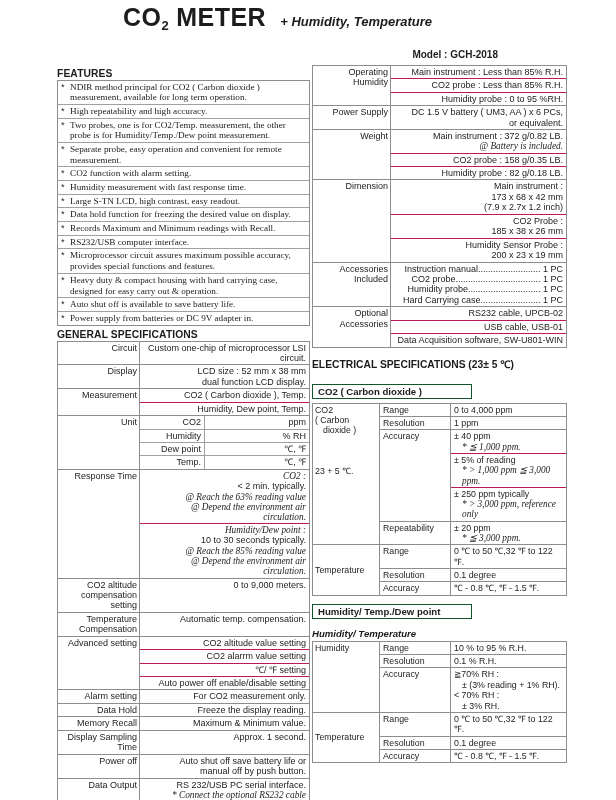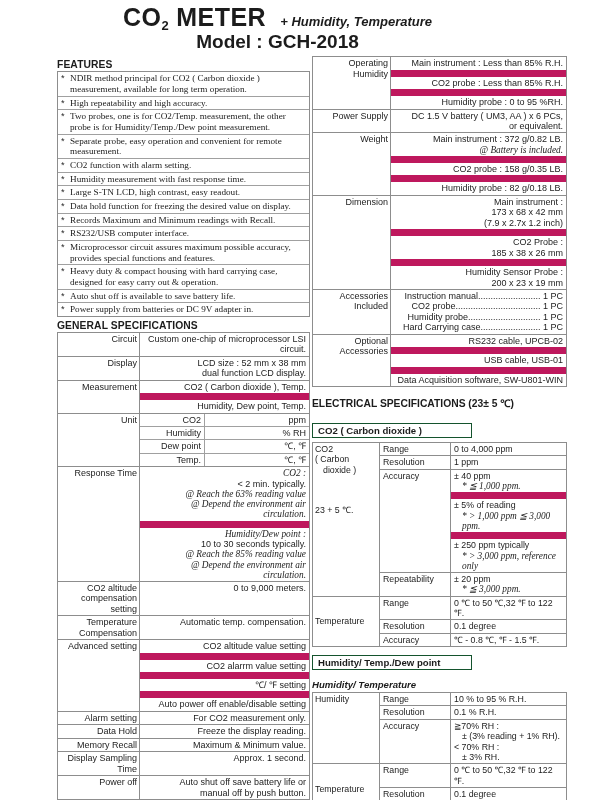--- a/index.html
+++ b/index.html
@@ -3,42 +3,42 @@
 <meta charset="utf-8">
 <style>
   html,body{margin:0;padding:0;background:#ffffff;}
   body{width:616px;height:800px;overflow:hidden;font-family:"Liberation Sans",sans-serif;color:#1c1c1c;-webkit-font-smoothing:antialiased;}
   .page{box-sizing:border-box;width:548px;height:800px;padding:4px 50px 2px 57px;background:#fff;}
   
   .hdr{text-align:center;line-height:1.05;margin-bottom:4px;}
   .t-co,.t-rest{font-size:25px;font-weight:bold;letter-spacing:0.5px;}
   .t-sub{font-size:13px;font-weight:bold;position:relative;top:4px;}
   .tagline{font-size:13px;font-weight:bold;font-style:italic;margin-left:14px;}
-  .model{font-size:19px;font-weight:bold;margin-top:2px;}
+  .model{font-size:10px;font-weight:bold;margin-top:20px;text-align:right;}
   
   .cols{display:flex;align-items:flex-start;}
   .col-left{width:253px;flex:0 0 253px;}
   .col-right{width:255px;flex:0 0 255px;margin-left:2px;}
   h3.sec{font-size:10.3px;font-weight:bold;margin:3px 0 1px 0;letter-spacing:0.1px;}
   h3.elec{font-size:10.3px;font-weight:bold;margin:9px 0 5px 0;}
   
   ul.features{list-style:none;margin:0;padding:0;border:1px solid #8d8d8d;font-size:9.2px;line-height:1.16;}
   ul.features li{display:flex;padding:1px 2px 1px 3px;border-bottom:1px solid #a0a0a0;}
   ul.features li:last-child{border-bottom:none;}
   .bullet{flex:0 0 9px;}
   .ftext{flex:1;font-family:Liberation Serif, serif;}
   
   table.kv{width:100%;border-collapse:collapse;table-layout:fixed;font-size:9px;line-height:1.16;text-align:right;}
   table.kv td{border:1px solid #8d8d8d;vertical-align:top;}
   table.kv td.lbl{padding:1px 2px 1px 3px;}
   #general-table td.lbl{width:76px;}
   #right-table td.lbl{width:72px;}
   table.kv td.val{padding:0;}
   .cell{padding:1px 3px;}
-  .cell.sep{border-top:7px solid #be185d;}
+  .cell.sep{border-top:1px solid #be185d;}
   .cell.pairs{padding:0;}
   .pair{display:flex;}
   .pair.sep{border-top:1px solid #a0a0a0;}
   .pk{flex:0 0 58px;border-right:1px solid #a0a0a0;padding:1px 3px;}
   .pv{flex:1;padding:1px 3px;}
   
   table.spec{width:100%;border-collapse:collapse;table-layout:fixed;font-size:8.8px;line-height:1.18;}
   table.spec td{border:1px solid #8d8d8d;vertical-align:top;}
   table.spec td.outer{width:62px;padding:1px 2px;}
   table.spec td.outer.vmid{vertical-align:middle;}

